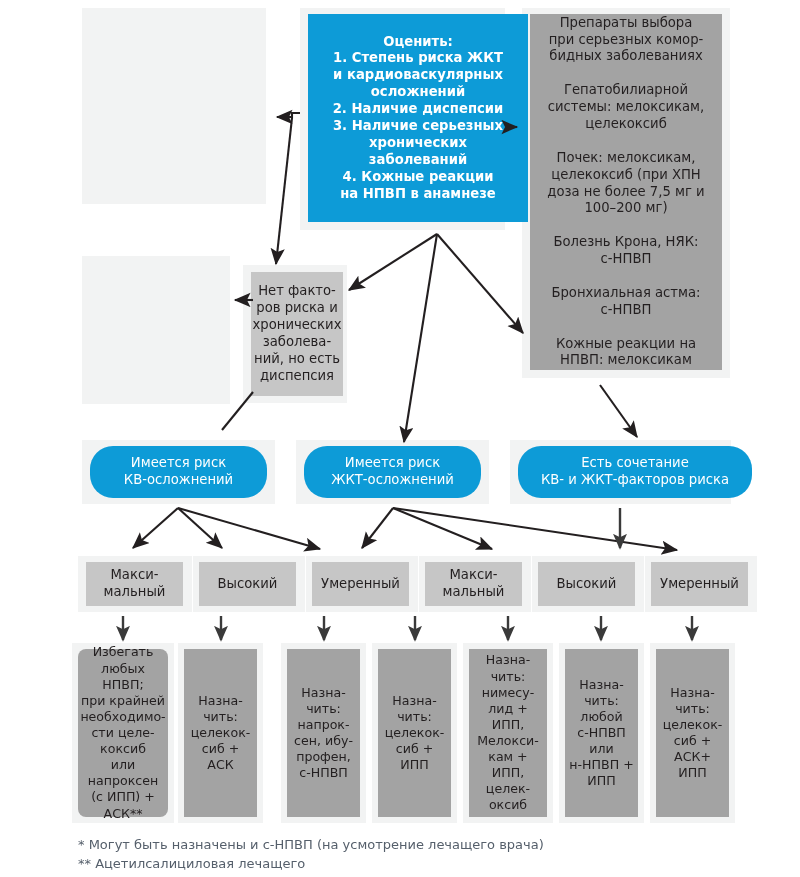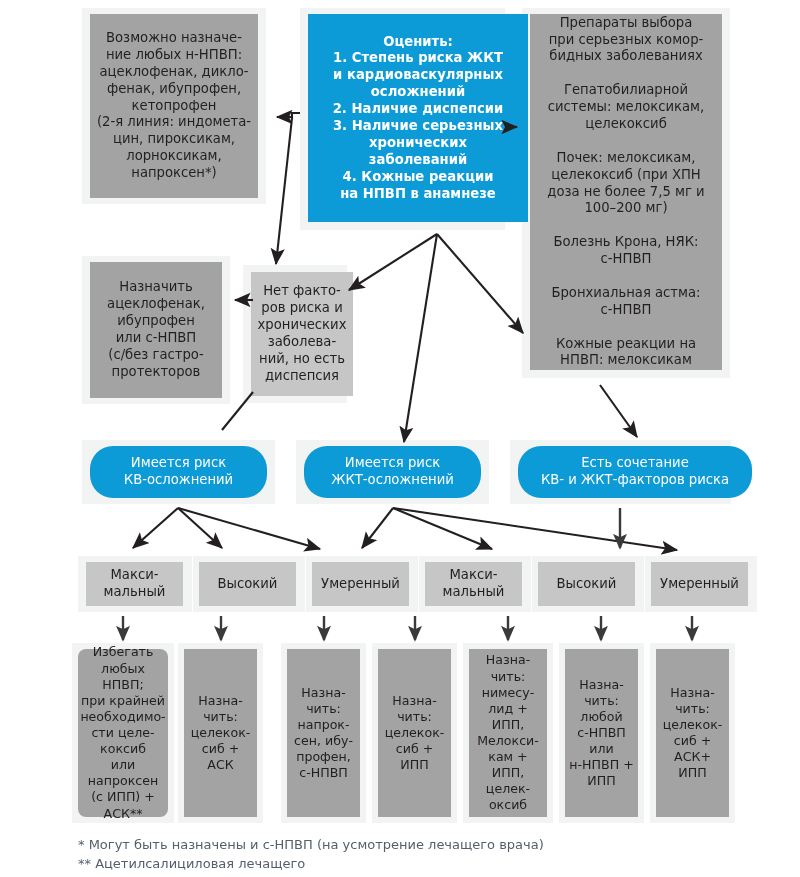--- a/index.html
+++ b/index.html
@@ -134,29 +134,20 @@
       <path d="M123,616 L123,640" marker-end="url(#ahg)"></path>
       <path d="M221,616 L221,640" marker-end="url(#ahg)"></path>
       <path d="M324,616 L324,640" marker-end="url(#ahg)"></path>
       <path d="M415,616 L415,640" marker-end="url(#ahg)"></path>
       <path d="M508,616 L508,640" marker-end="url(#ahg)"></path>
       <path d="M601,616 L601,640" marker-end="url(#ahg)"></path>
       <path d="M692,616 L692,640" marker-end="url(#ahg)"></path>
     </g>
   </svg>
 
-  <div class="box box-lightblue t13" style="left:90px;top:14px;width:168px;height:184px;">Возможно назначе-
-ние любых н-НПВП:
-ацеклофенак, дикло-
-фенак, ибупрофен,
-кетопрофен
-(2-я линия: индомета-
-цин, пироксикам,
-лорноксикам,
-напроксен*)</div>
 
   <div class="box box-blue t13b" style="left:308px;top:14px;width:220px;height:208px;">Оценить:
 1. Степень риска ЖКТ
 и кардиоваскулярных
 осложнений
 2. Наличие диспепсии
 3. Наличие серьезных
 хронических
 заболеваний
 4. Кожные реакции
@@ -177,28 +168,22 @@
 
 Болезнь Крона, НЯК:
 с-НПВП
 
 Бронхиальная астма:
 с-НПВП
 
 Кожные реакции на
 НПВП: мелоксикам</div>
 
-  <div class="box box-lightblue t13" style="left:90px;top:262px;width:132px;height:136px;">Назначить
-ацеклофенак,
-ибупрофен
-или с-НПВП
-(с/без гастро-
-протекторов</div>
-
-  <div class="box box-gray t13" style="left:251px;top:272px;width:102px;height:124px;">Нет факто-
+
+  <div class="box box-gray t13" style="left:251px;top:272px;width:92px;height:124px;">Нет факто-
 ров риска и
 хронических
 заболева-
 ний, но есть
 диспепсия</div>
 
   <div class="box box-darkblue t13" style="left:90px;top:446px;width:177px;height:52px;">Имеется риск
 КВ-осложнений</div>
   <div class="box box-darkblue t13" style="left:304px;top:446px;width:177px;height:52px;">Имеется риск
 ЖКТ-осложнений</div>

